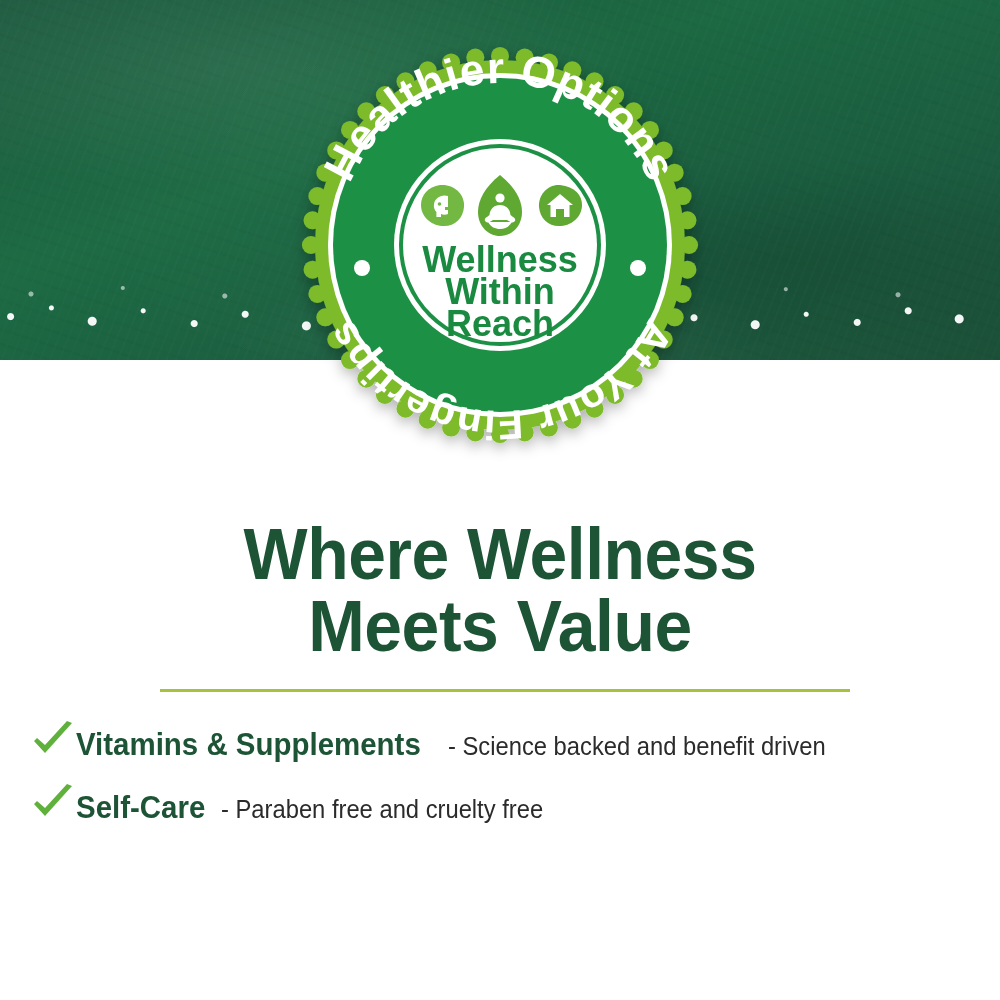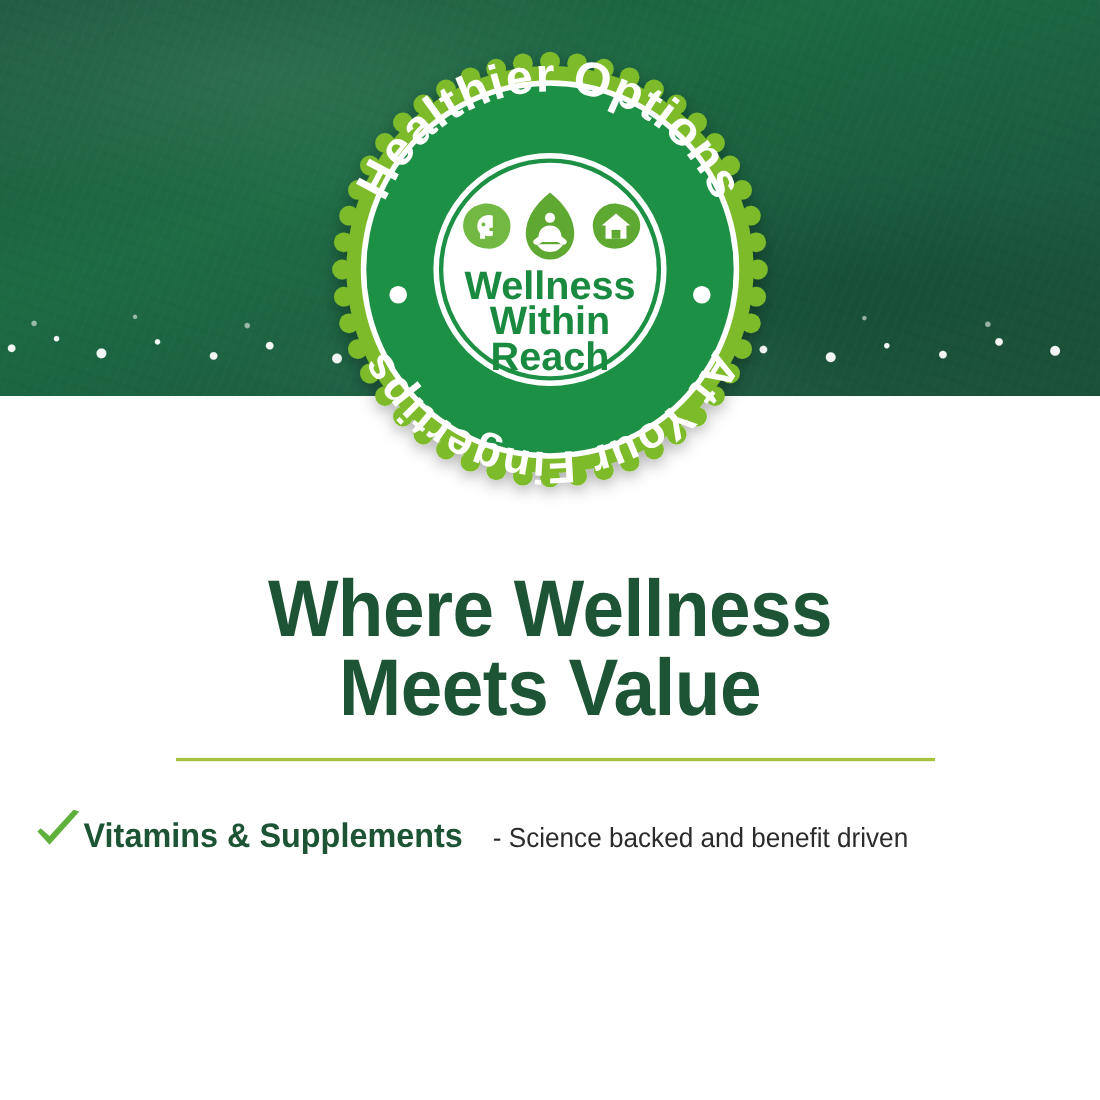--- a/index.html
+++ b/index.html
@@ -168,21 +168,21 @@
     top: 689px;
     width: 690px;
     height: 3px;
     background: #a6c23c;
   }
 
   
   .bullets {
     position: absolute;
     left: 30px;
-    top: 730px;
+    top: 715px;
     width: 950px;
   }
   .bullet-row {
     display: flex;
     align-items: baseline;
     height: 63px;
   }
   .check {
     flex: 0 0 auto;
     width: 46px;
@@ -354,18 +354,27 @@
     <div class="bullet-row">
       <span class="check">
         <svg viewBox="0 0 46 40">
             <path d="M 4 20 L 15 32 L 42 2 L 37 0 L 15 24 L 7 17 Z" fill="#5fb13c"></path>
           </svg>
       </span>
       <span class="bullet-label">Vitamins &amp; Supplements</span>
       <span class="bullet-desc">- Science backed and benefit driven</span>
     </div>
 
+    <div class="bullet-row">
+      <span class="check">
+        <svg viewBox="0 0 46 40">
+            <path d="M 4 20 L 15 32 L 42 2 L 37 0 L 15 24 L 7 17 Z" fill="#5fb13c"></path>
+          </svg>
+      </span>
+      <span class="bullet-label">Self-Care</span>
+      <span class="bullet-desc">- Paraben free and cruelty free</span>
+    </div>
 
 
 
   </div>
 
 </div>
 
 </body></html>

